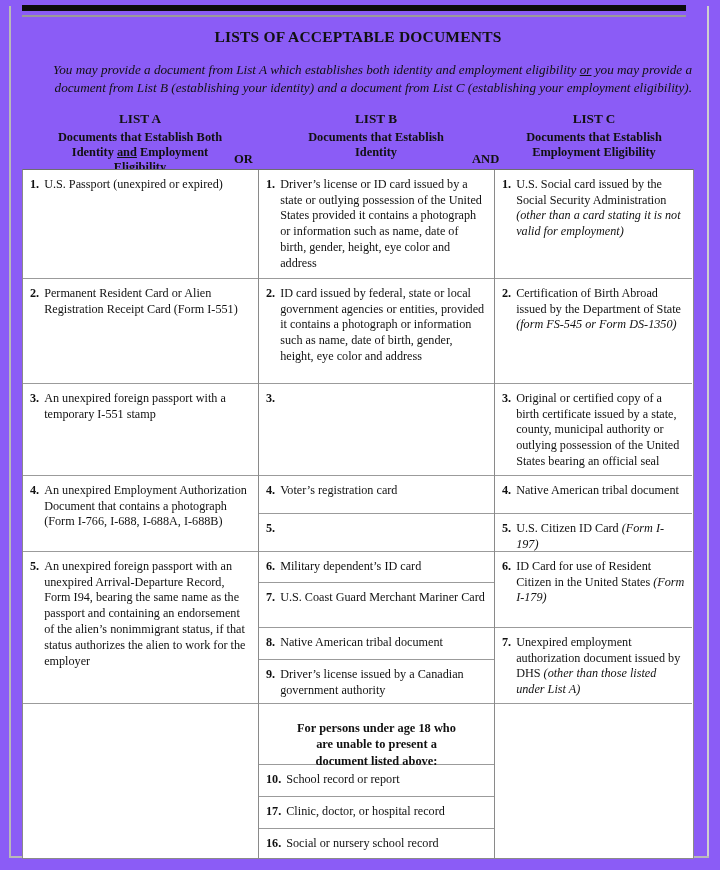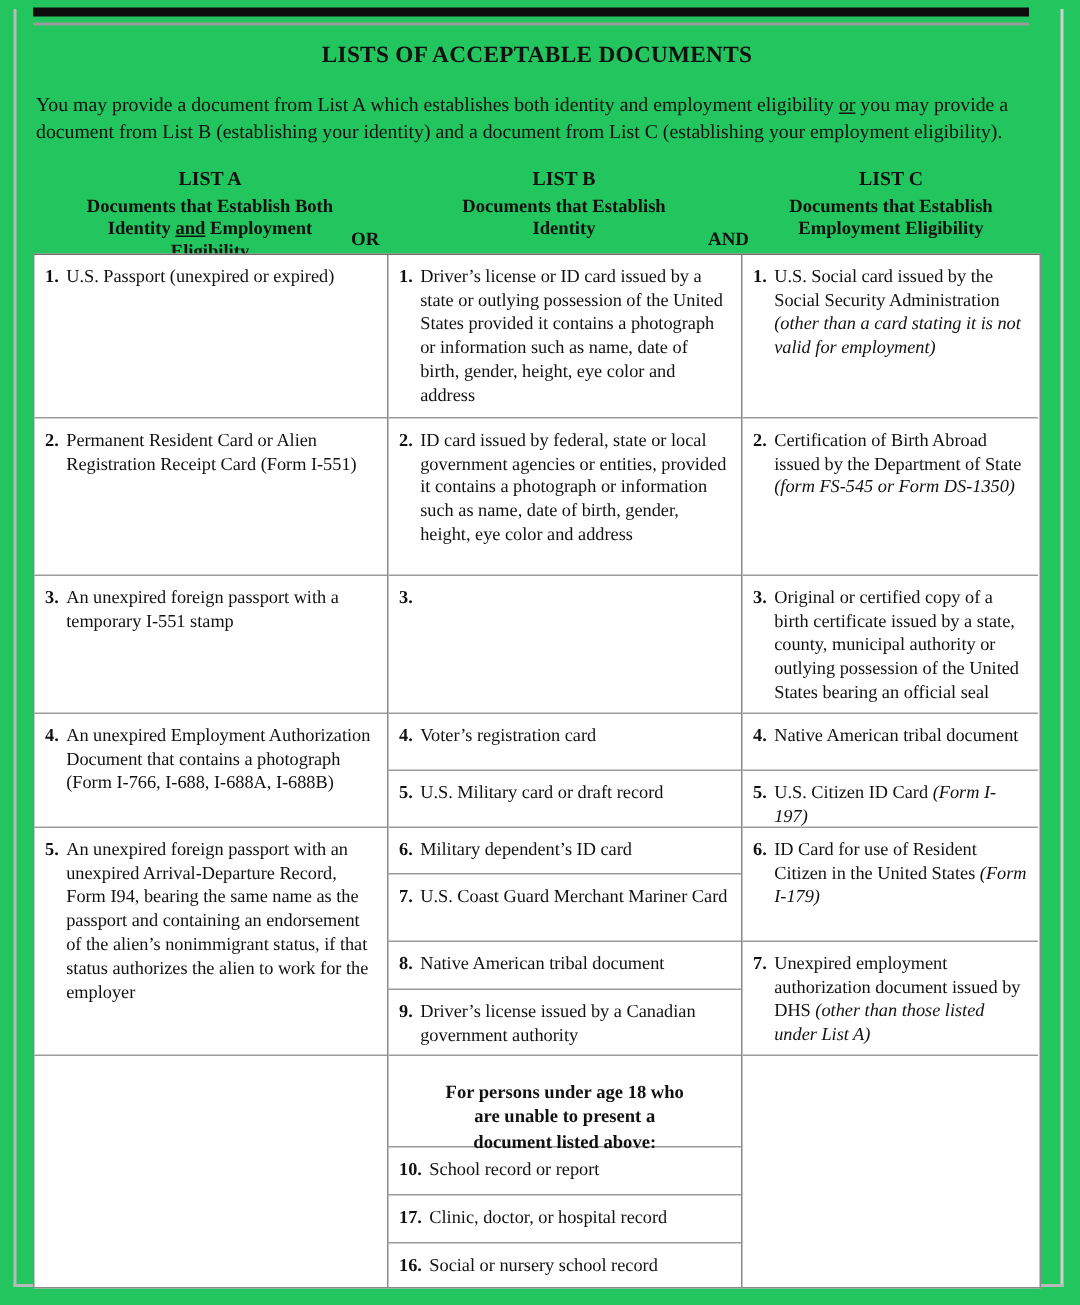--- a/index.html
+++ b/index.html
@@ -14,21 +14,21 @@
     font-family: "Liberation Serif", "DejaVu Serif", serif;
     color: #111111;
   }
 
   
   #page {
     position: relative;
     width: 720px;
     height: 870px;
     box-sizing: border-box;
-    background: #22c55e;
+    background: #8b5cf6;
   }
   .frame-left {
     position: absolute;
     left: 9px; top: 6px;
     width: 2px; height: 852px;
     background: #b9b9b9;
   }
   .frame-bottom {
     position: absolute;
     left: 9px; top: 856px;
@@ -70,21 +70,22 @@
     font-size: 15.5px;
     letter-spacing: 0.2px;
     margin: 6px 0 0 0;
     line-height: 1.1;
   }
 
   .intro {
     font-size: 13.2px;
     line-height: 1.35;
     margin: 16px 2px 0 2px;
-    text-align: left;
+    text-align: right;
+    font-style: italic;
   }
   .intro u { text-decoration: underline; }
 
   
   .headers {
     position: relative;
     margin-top: 14px;
     height: 56px;
   }
   .hdr-col {
@@ -250,21 +251,20 @@
         </div>
         <div class="cell" style="height:92px">
           <span class="num">3.</span>
         </div>
         <div class="cell" style="height:38px">
           <span class="num">4.</span>
           <span class="txt">Voter’s registration card</span>
         </div>
         <div class="cell" style="height:38px">
           <span class="num">5.</span>
-          <span class="txt">U.S. Military card or draft record</span>
         </div>
         <div class="cell" style="height:31px">
           <span class="num">6.</span>
           <span class="txt">Military dependent’s ID card</span>
         </div>
         <div class="cell" style="height:45px">
           <span class="num">7.</span>
           <span class="txt">U.S. Coast Guard Merchant Mariner Card</span>
         </div>
         <div class="cell" style="height:32px">

